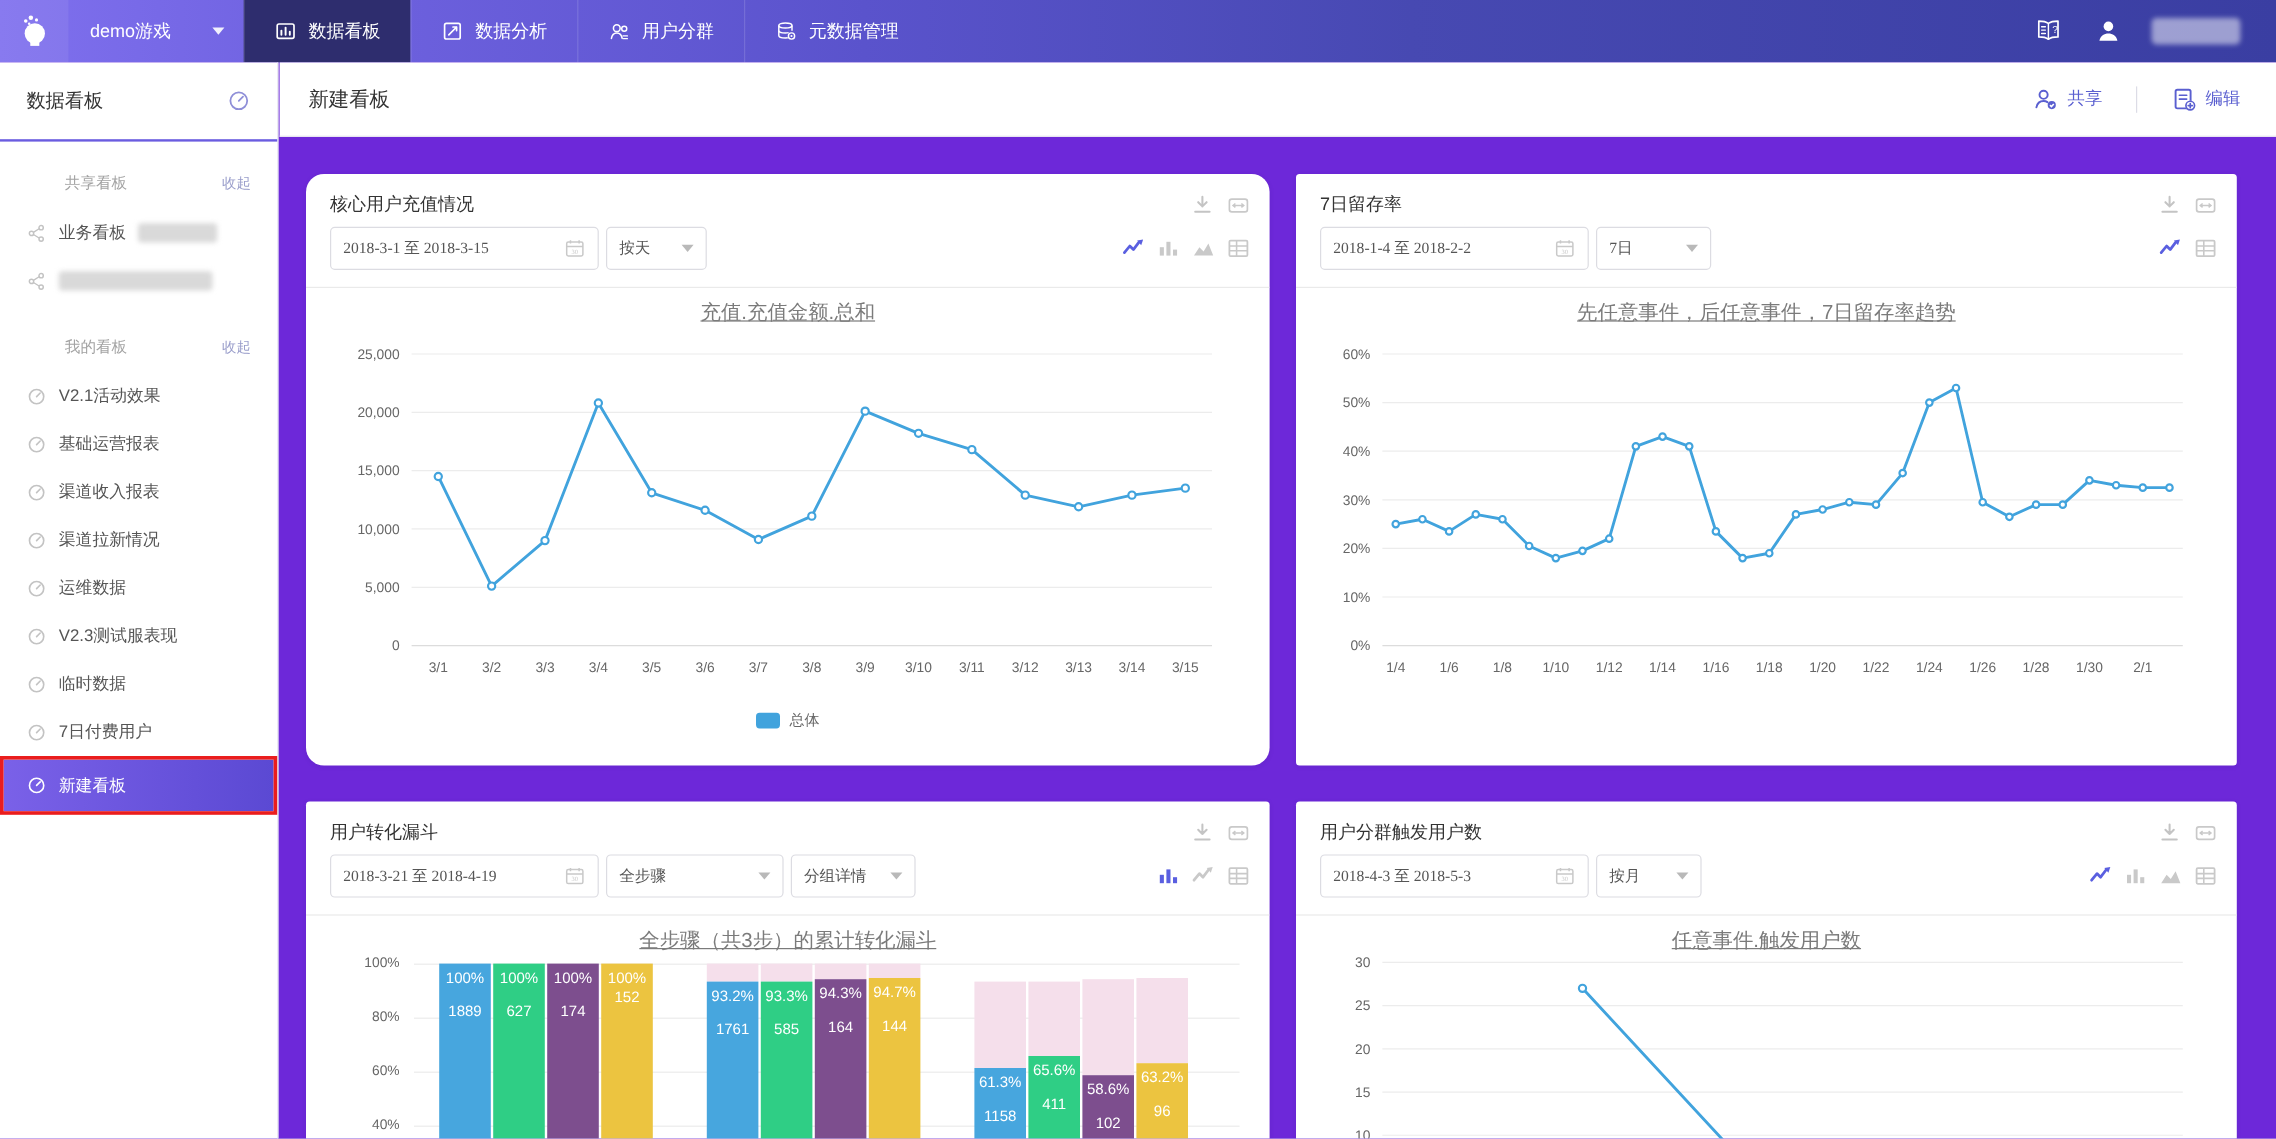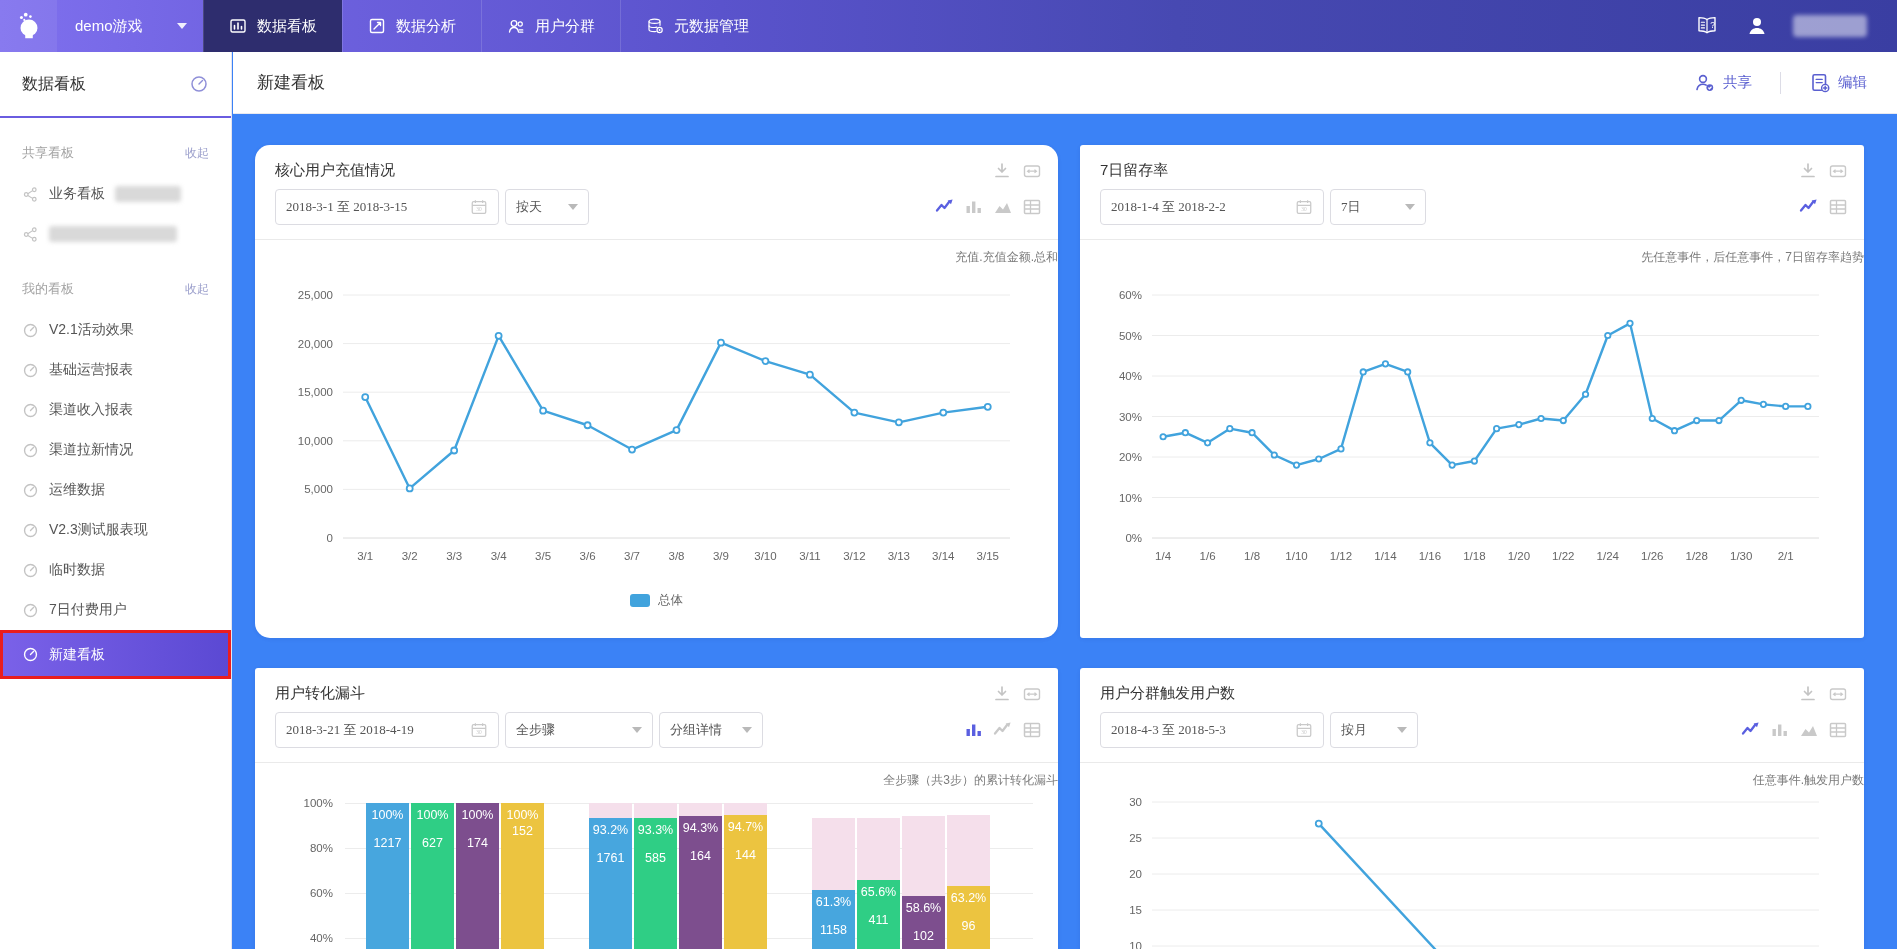--- a/index.html
+++ b/index.html
@@ -1,35 +1,35 @@
 <!DOCTYPE html>
 <html><head>
 <meta charset="utf-8">
 <style>
   html,body{margin:0;padding:0;background:#dfe2ea;}
-  .app{position:relative;width:1897px;height:949px;background:#3b82f6;overflow:hidden;
+  .app{position:relative;width:1897px;height:949px;background:#6d28d9;overflow:hidden;
        font-family:"Liberation Sans","DejaVu Sans",sans-serif;}
   
   .topnav{position:absolute;top:0;left:0;right:0;height:52px;display:flex;align-items:stretch;color:#fff;
     background:linear-gradient(90deg,#7f70ee 0%,#6f62e0 14%,#5a53cc 38%,#4749b2 62%,#3a3ea2 100%);}
   .logo-box{width:57px;display:flex;align-items:center;justify-content:center;background:rgba(255,255,255,0.07);cursor:pointer;}
   .project{width:146px;display:flex;align-items:center;padding:0 16px 0 18px;font-size:15px;cursor:pointer;box-sizing:border-box;}
   .caret{width:0;height:0;border-left:5px solid transparent;border-right:5px solid transparent;border-top:6px solid rgba(255,255,255,0.9);}
   .project .caret{margin-left:auto;}
   .tabs{display:flex;align-items:stretch;}
   .tab{display:flex;align-items:center;gap:10px;padding:0 25px;font-size:15px;cursor:pointer;border-left:1px solid rgba(255,255,255,0.14);}
   .tab.active{background:#2e2d6e;}
   .nav-right{margin-left:auto;display:flex;align-items:center;gap:24px;padding-right:30px;}
   .blur-pill{width:74px;height:22px;border-radius:4px;background:rgba(255,255,255,0.5);filter:blur(2px);cursor:pointer;}
   
   .sidebar{position:absolute;top:52px;left:0;width:232px;bottom:0;background:#fff;border-right:1px solid #e5e5ef;box-sizing:border-box;}
   .sb-head{height:64px;display:flex;align-items:center;padding:0 22px;border-bottom:2px solid #6a5ce0;}
   .sb-head .t{font-size:16px;color:#333;}
   .sb-head .hicon{margin-left:auto;display:flex;}
-  .sb-sec{display:flex;align-items:center;padding:26px 22px 12px;}
+  .sb-sec{display:flex;align-items:center;padding:26px 22px 12px;margin-left:32px;}
   .sb-sec .lab{font-size:13px;color:#a3a3a3;}
   .sb-sec .col{margin-left:auto;font-size:12px;color:#9a9ecb;cursor:pointer;}
   .sb-item{height:40px;display:flex;align-items:center;gap:10px;padding:0 10px 0 22px;font-size:14px;color:#555;cursor:pointer;box-sizing:border-box;}
   .sb-item.selected{height:49px;background:linear-gradient(90deg,#7a61e8,#5b49d3);color:#fff;border:3px solid #ea1d1d;padding-left:19px;}
   .blur-block{height:16px;border-radius:3px;background:#d9d9d9;filter:blur(2px);}
   
   .subheader{position:absolute;left:233px;top:52px;right:0;height:62px;background:#fff;border-bottom:1px solid #e9e9ef;
     display:flex;align-items:center;padding:0 30px 0 24px;box-sizing:border-box;}
   .subheader .pt{font-size:17px;color:#333;}
   .sh-right{margin-left:auto;display:flex;align-items:center;gap:28px;}
@@ -45,21 +45,21 @@
   .c-title{position:absolute;top:16px;left:20px;font-size:15px;color:#333;}
   .c-corner{position:absolute;top:16px;right:16px;display:flex;gap:10px;align-items:center;}
   .c-controls{position:absolute;top:44px;left:20px;display:flex;gap:6px;font-family:Liberation Serif, serif;}
   .inputbox{height:36px;border:1px solid #dcdce2;border-radius:4px;display:flex;align-items:center;gap:8px;
     padding:0 10px;font-size:13px;color:#555;box-sizing:border-box;background:#fff;cursor:pointer;}
   .datebox{width:224px;}
   .ib-right{margin-left:auto;display:flex;align-items:center;}
   .c-views{position:absolute;top:52px;right:16px;display:flex;align-items:center;gap:9px;}
   .ic{display:flex;cursor:pointer;}
   .c-div{position:absolute;top:94px;left:0;right:0;border-top:1px solid #eaeaea;}
-  .chart-title{position:absolute;top:104px;left:0;right:0;text-align:right;font-size:12px;color:#7b7b7b;}
+  .chart-title{position:absolute;top:104px;left:0;right:0;text-align:center;font-size:17px;color:#7b7b7b;text-decoration:underline;}
   .chart-svg{position:absolute;left:20px;top:138px;}
   #card4 .chart-svg{top:120px;}
   .legend{position:absolute;top:447px;left:0;right:0;display:flex;align-items:center;justify-content:center;gap:8px;}
   .legend .sw{width:20px;height:13px;border-radius:3px;background:#41a3dd;}
   .legend .lt{font-size:12.5px;color:#666;}
   
   .f-ylab{position:absolute;width:52px;text-align:right;font-size:11.5px;color:#666;transform:translateY(-50%);left:26px;}
   .f-grid{position:absolute;left:90px;right:25px;height:1px;background:#ececec;}
   .f-plot{position:absolute;left:90px;right:25px;top:135px;height:420px;}
   .f-bar{position:absolute;width:43px;}
@@ -601,21 +601,21 @@
           <div class="f-ylab" style="top:135px">100%</div>
           <div class="f-grid" style="top:180px"></div>
           <div class="f-ylab" style="top:180px">80%</div>
           <div class="f-grid" style="top:225px"></div>
           <div class="f-ylab" style="top:225px">60%</div>
           <div class="f-grid" style="top:270px"></div>
           <div class="f-ylab" style="top:270px">40%</div>
           <div class="f-plot">
             <div class="f-bar" style="left:21px;top:0px;height:225px;background:#47a6de">
               <div class="f-lbl" style="top:5px">100%</div>
-              <div class="f-lbl" style="top:33px">1217</div>
+              <div class="f-lbl" style="top:33px">1889</div>
             </div>
             <div class="f-bar" style="left:66px;top:0px;height:225px;background:#2fce85">
               <div class="f-lbl" style="top:5px">100%</div>
               <div class="f-lbl" style="top:33px">627</div>
             </div>
             <div class="f-bar" style="left:111px;top:0px;height:225px;background:#7d4e8e">
               <div class="f-lbl" style="top:5px">100%</div>
               <div class="f-lbl" style="top:33px">174</div>
             </div>
             <div class="f-bar" style="left:156px;top:0px;height:225px;background:#ecc440">

